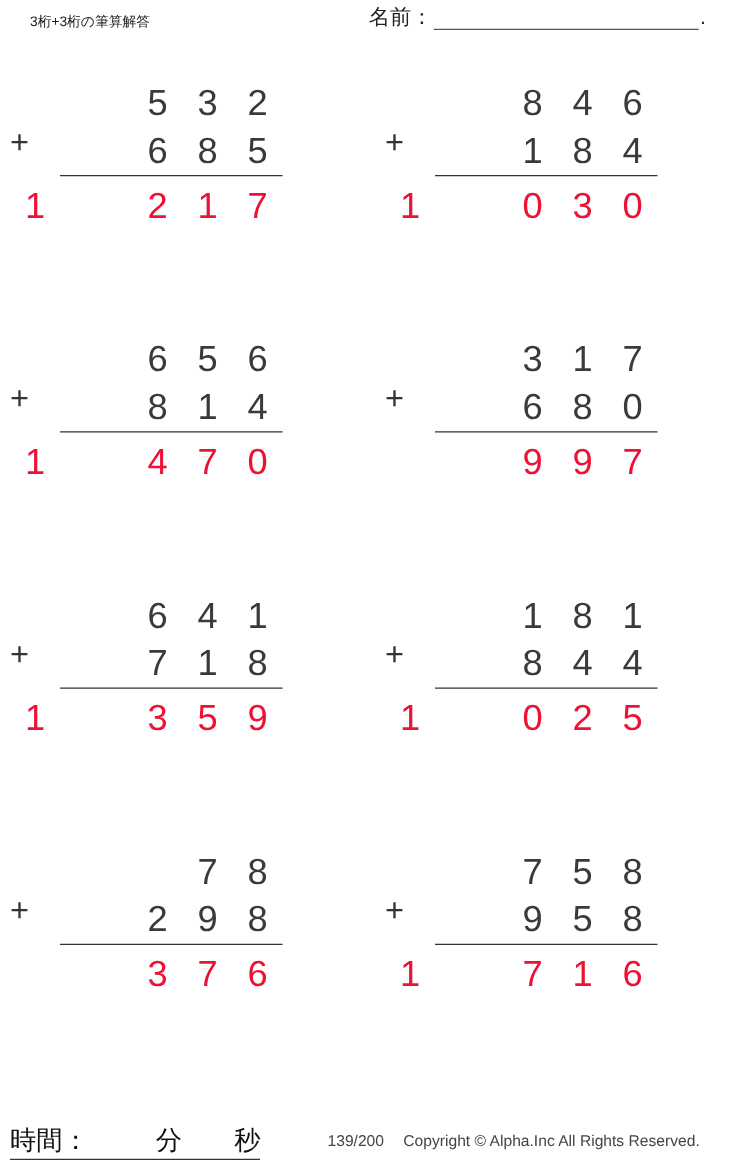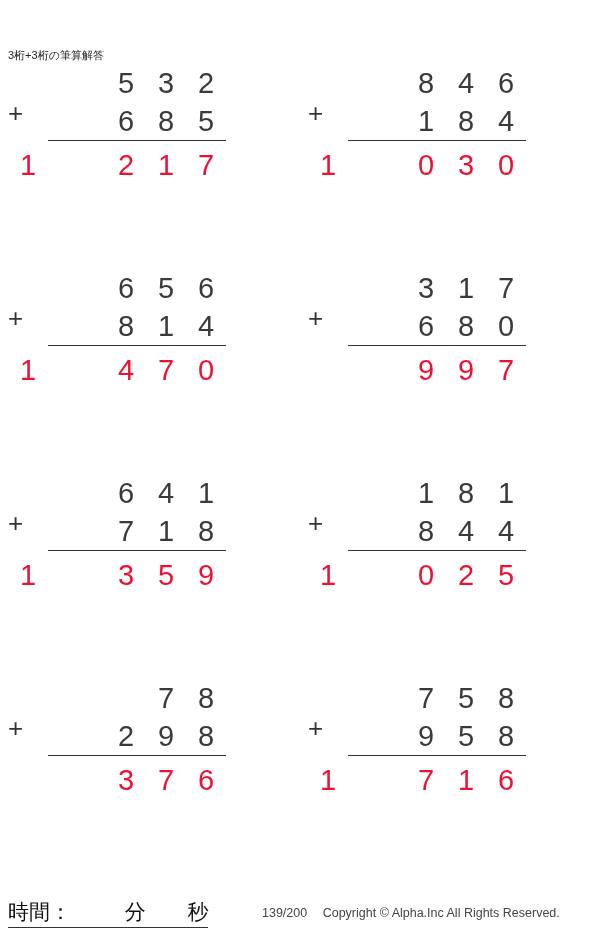--- a/index.html
+++ b/index.html
@@ -19,27 +19,26 @@
   
   .header {
     position: absolute;
     top: 0;
     left: 0;
     width: 600px;
     height: 40px;
   }
   .worksheet-title {
     position: absolute;
-    left: 8px;
+    left: 24px;
     top: 10px;
     font-size: 11px;
     color: #222222;
     letter-spacing: 0px;
     white-space: nowrap;
-    margin-top: 38px;
   }
   .name-block {
     position: absolute;
     left: 295px;
     top: 4px;
     display: flex;
     align-items: flex-end;
     white-space: nowrap;
   }
   .name-label {
@@ -177,20 +176,25 @@
   }
   .page-num {
     margin-right: 12px;
   }
 </style>
 </head>
 <body>
 
 <div class="header">
   <div class="worksheet-title">3桁+3桁の筆算解答</div>
+  <div class="name-block">
+    <span class="name-label">名前：</span>
+    <span class="name-rule"></span>
+    <span class="name-period">.</span>
+  </div>
 </div>
 
 <div class="problems">
     <div class="problem">
       <div class="op-sign">+</div>
       <div class="calc">
         <div class="calc-row">
           <span class="digit">5</span>
           <span class="digit">3</span>
           <span class="digit">2</span>

